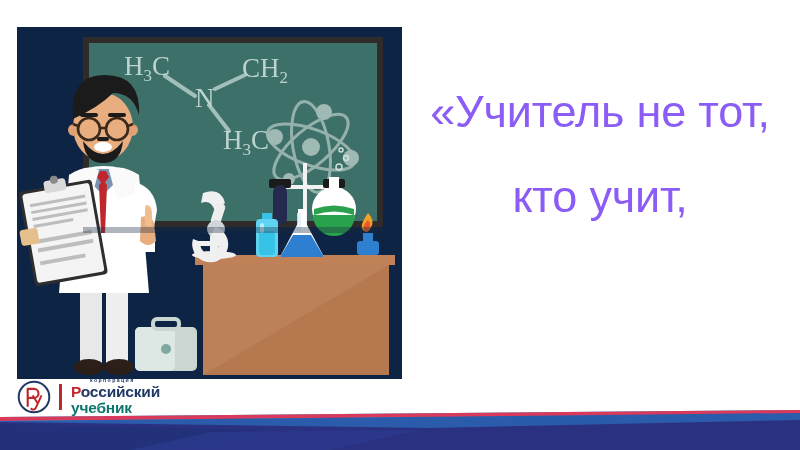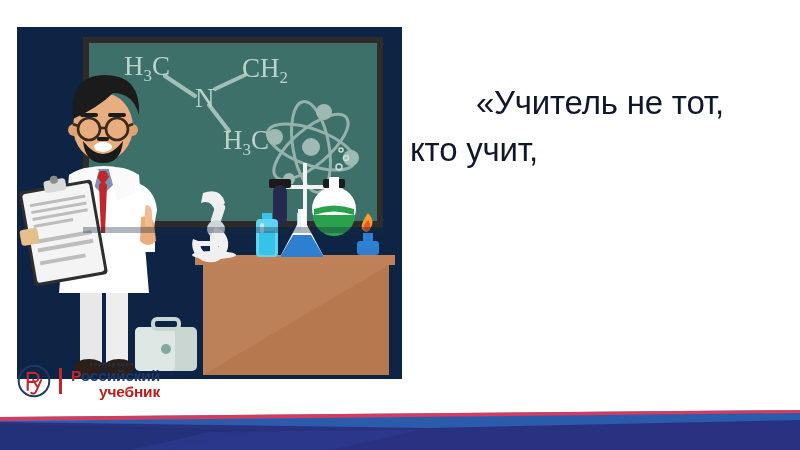--- a/index.html
+++ b/index.html
@@ -26,36 +26,36 @@
     margin-top: 10px;
   }
   .illu-svg { display: block; width: 385px; height: 352px; }
 
   
   .quote {
     position: absolute;
     left: 410px; top: 80px;
     width: 380px;
     text-align: center;
-    color: #0f172a;
-    font-size: 33px;
+    color: #8b5cf6;
+    font-size: 45px;
     line-height: 1.42;
     font-weight: 400;
     letter-spacing: -0.2px;
   }
   .quote-line { display: block; white-space: nowrap; }
   .ql-1 { text-align: center; }
-  .ql-2 { text-align: left; }
+  .ql-2 { text-align: center; margin-top: 21px; }
   .ql-3 { text-align: center; }
   .ql-4 { text-align: center; }
 
   
   .logo {
     position: absolute;
-    left: 16px; top: 362px;
+    left: 16px; top: 378px;
     height: 38px;
     display: flex;
     align-items: center;
     gap: 6px;
   }
   .logo-mark { width: 36px; height: 36px; display: block; }
   .logo-divider {
     width: 3px; height: 26px;
     background: #c0272d;
     margin: 0 3px 0 1px;
@@ -76,24 +76,23 @@
     font-weight: 700;
     color: #1f3864;
     letter-spacing: -0.2px;
     line-height: 1.02;
     white-space: nowrap;
   }
   .logo-main .red { color: #c0272d; }
   .logo-sub {
     font-size: 15.5px;
     font-weight: 700;
-    color: #b91c1c;
+    color: #0f766e;
     letter-spacing: -0.2px;
     line-height: 1.02;
-    text-align: right;
     white-space: nowrap;
   }
 
   
   .bottom-band {
     position: absolute;
     left: 0; bottom: 0;
     width: 800px; height: 40px;
   }
   .bottom-band svg { display: block; width: 800px; height: 40px; }

